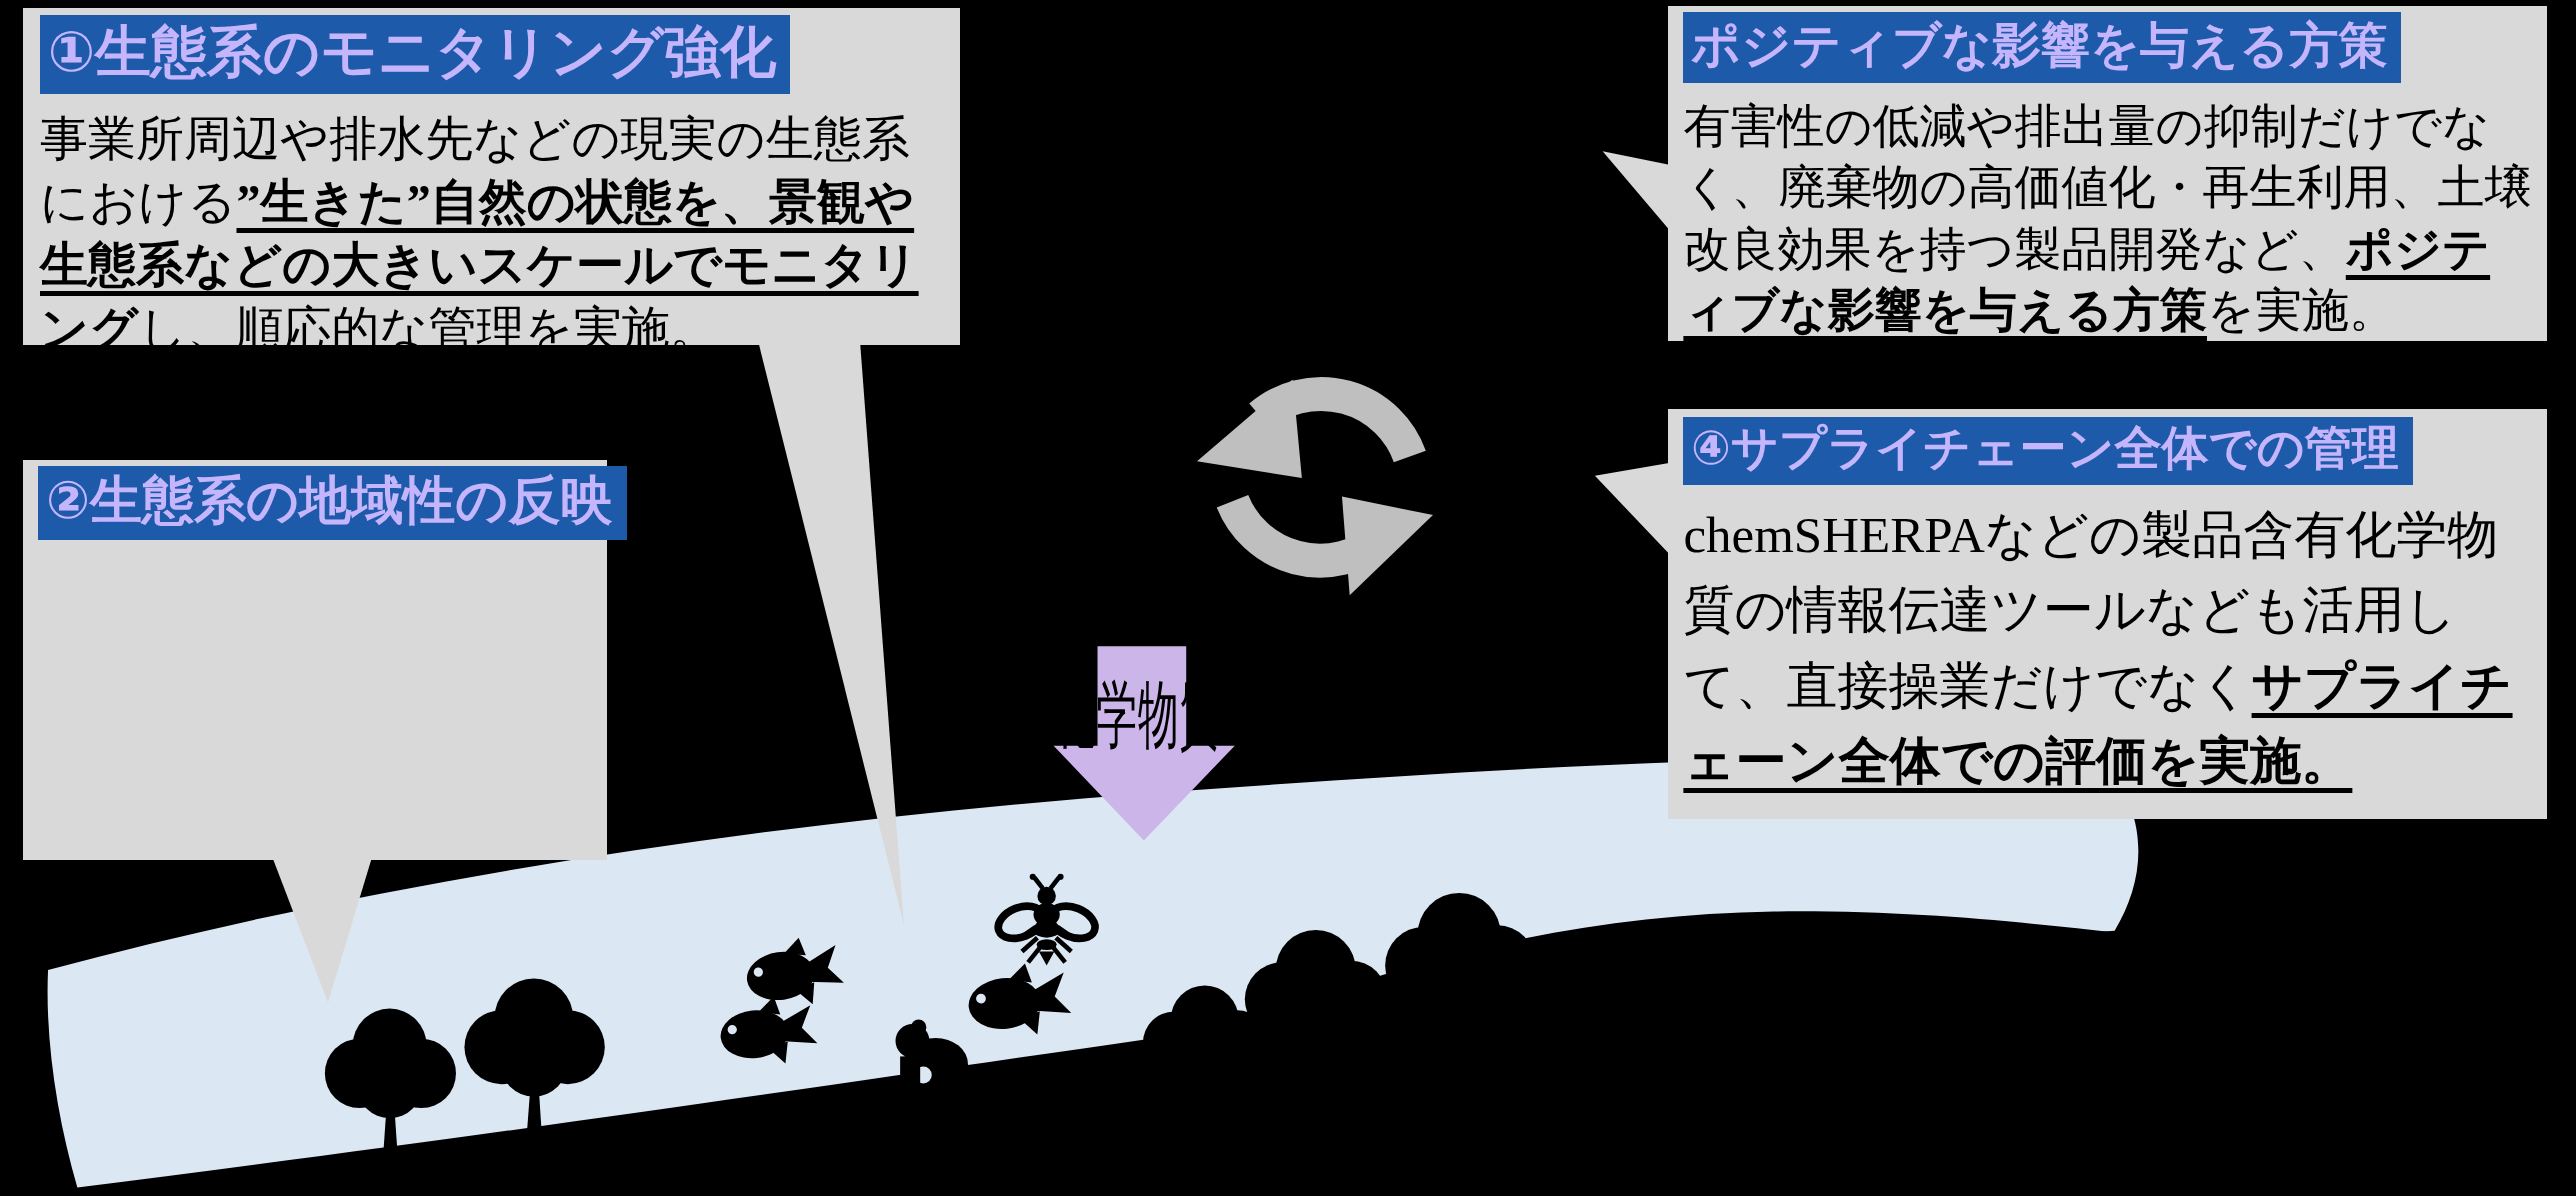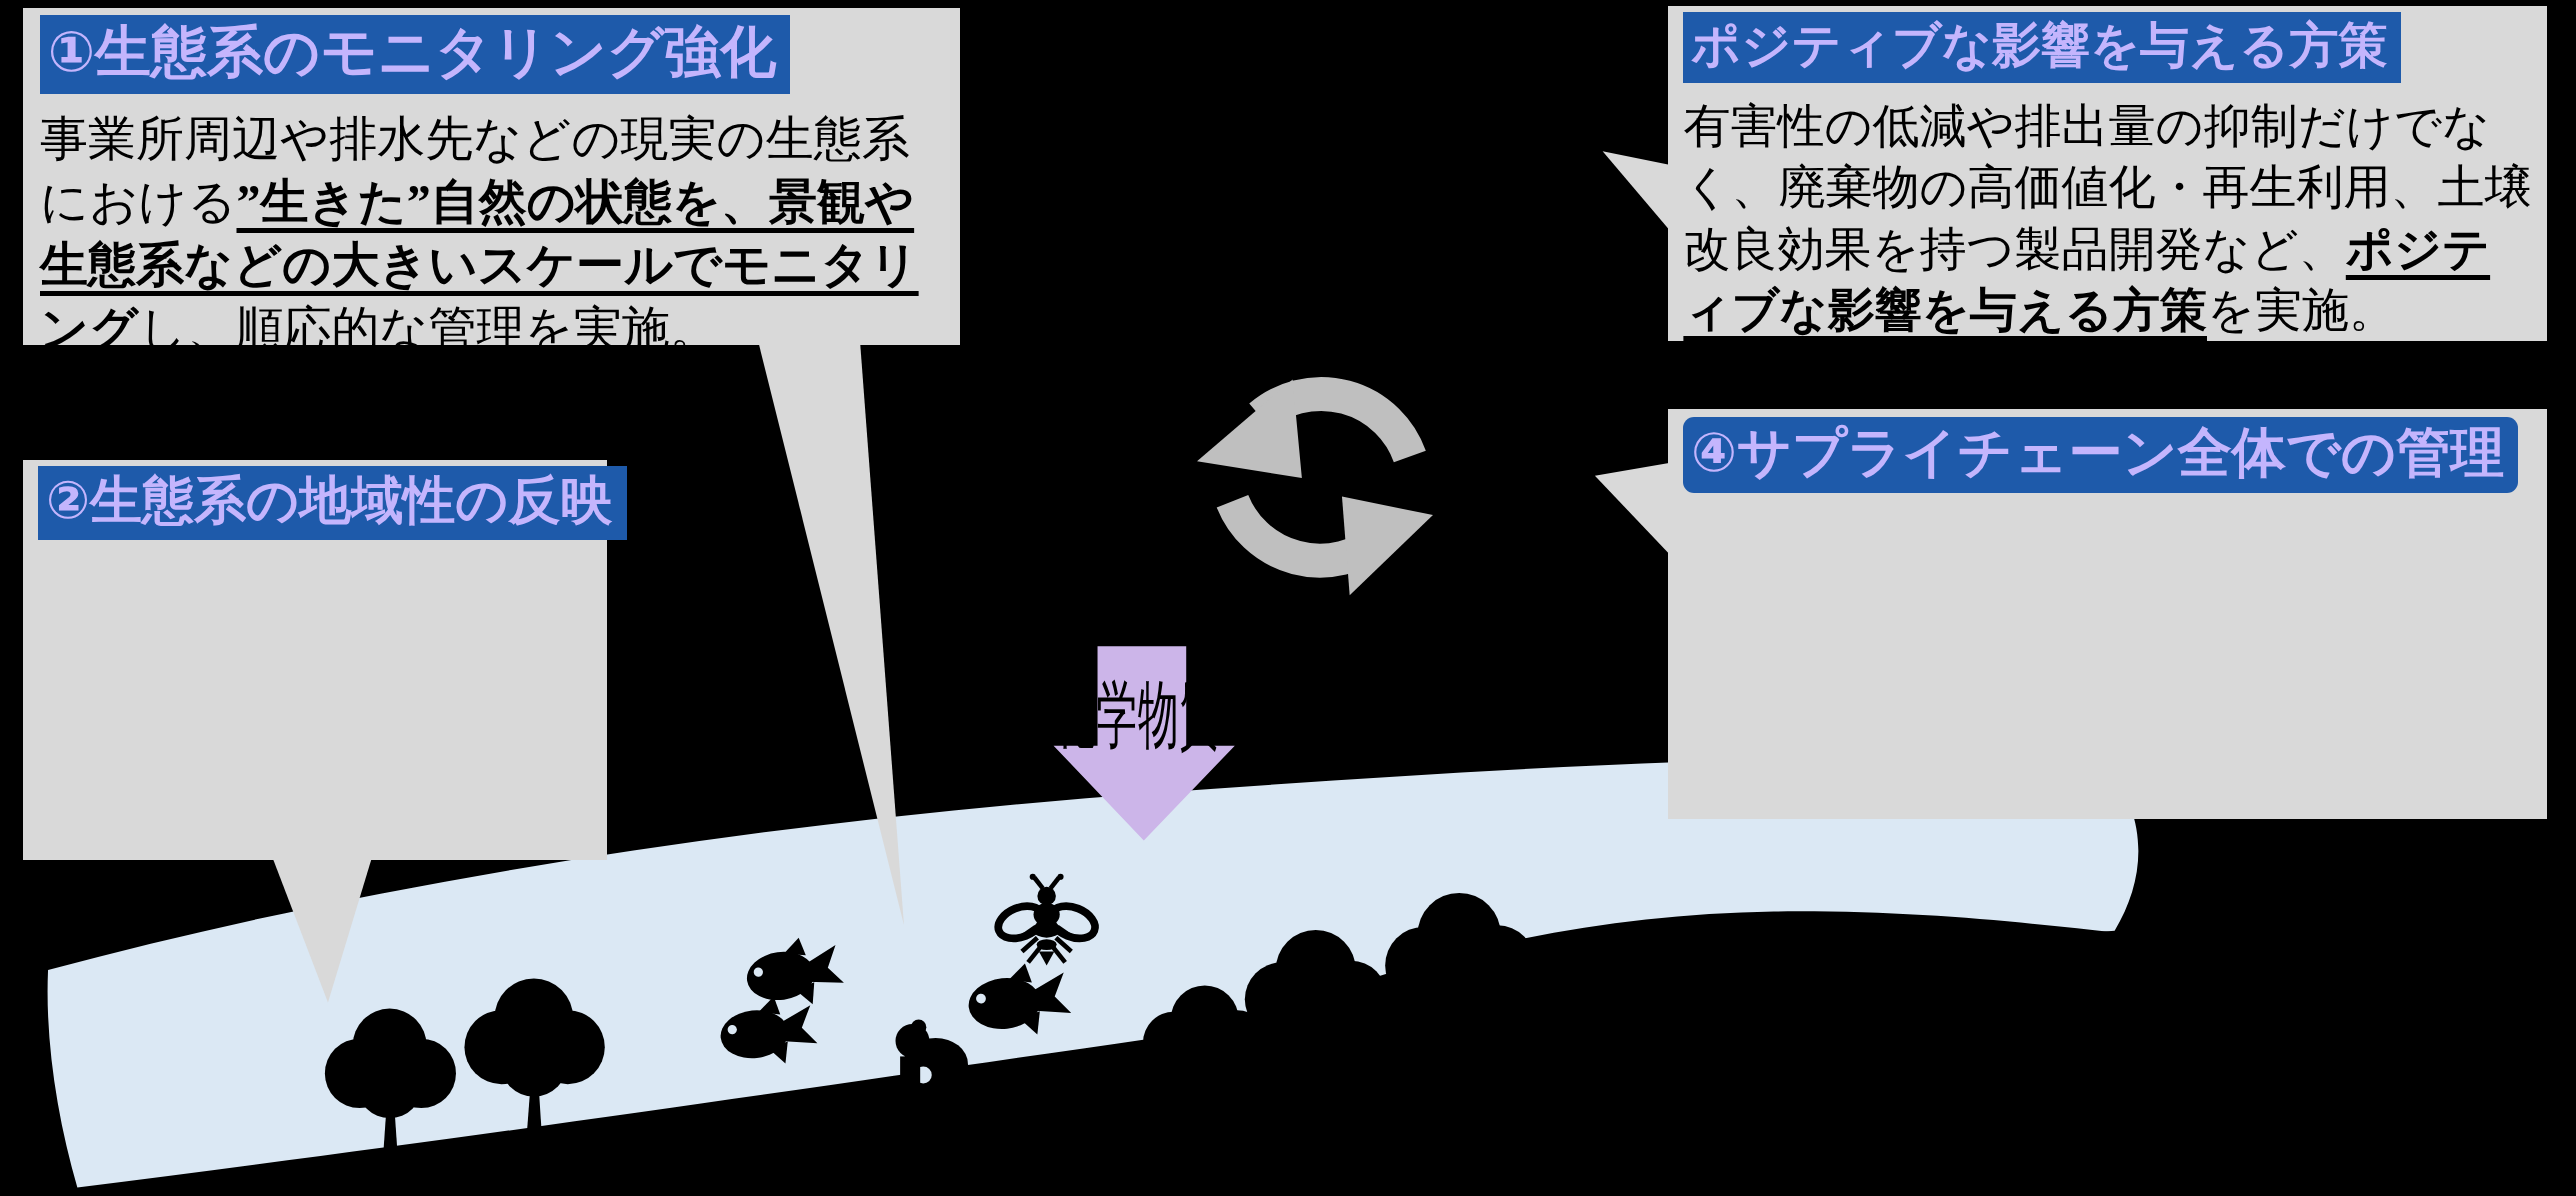--- a/index.html
+++ b/index.html
@@ -24,21 +24,21 @@
   #box1 { left:23px; top:7.7px;  width:937px; height:337px; padding:7.7px 17px; }
   #box1 .title-chip { font-size:56px; }
   #box1 .box-body   { font-size:48px; line-height:1.32; }
   #box2 { left:23px; top:460px; width:584px;  height:400px; padding:6.2px 15.4px; }
   #box2 .title-chip { font-size:52px; }
   #box2 .box-body   { font-size:49px; line-height:1.33; }
   #box3 { left:1668px; top:6.2px; width:879px; height:335px; padding:6.2px 15.4px; }
   #box3 .title-chip { font-size:49px; }
   #box3 .box-body   { font-size:47px; line-height:1.31; }
   #box4 { left:1668px; top:409px; width:879px; height:410px; padding:7.7px 15.4px; }
-  #box4 .title-chip { font-size:54px;border-radius:11px; }
+  #box4 .title-chip { font-size:47px; }
   #box4 .box-body   { font-size:51px; line-height:1.48; }
   #chem-label {
     position:absolute; left:1055px; top:666px; z-index:4;
     font-size:74px; color:#000; letter-spacing:1.5px; white-space:nowrap;
     transform:scaleX(0.55); transform-origin:left top; font-weight:400;
   }
 </style>
 </head>
 <body>
 
@@ -170,16 +170,17 @@
     <div><span class="title-chip">②生態系の地域性の反映</span></div>
   </div>
 
   <div class="box" id="box3">
     <div><span class="title-chip">ポジティブな影響を与える方策</span></div>
     <div class="box-body"><span>有害性の低減や排出量の抑制だけでなく、廃棄物の高価値化・再生利用、土壌改良効果を持つ製品開発など、</span><span class="em">ポジティブな影響を与える方策</span><span>を実施。</span></div>
   </div>
 
   <div class="box" id="box4">
     <div><span class="title-chip">④サプライチェーン全体での管理</span></div>
+    <div class="box-body"><span>chemSHERPAなどの製品含有化学物質の情報伝達ツールなども活用して、直接操業だけでなく</span><span class="em">サプライチェーン全体での評価を実施。</span></div>
   </div>
 
 </div>
 
 
 </body></html>

